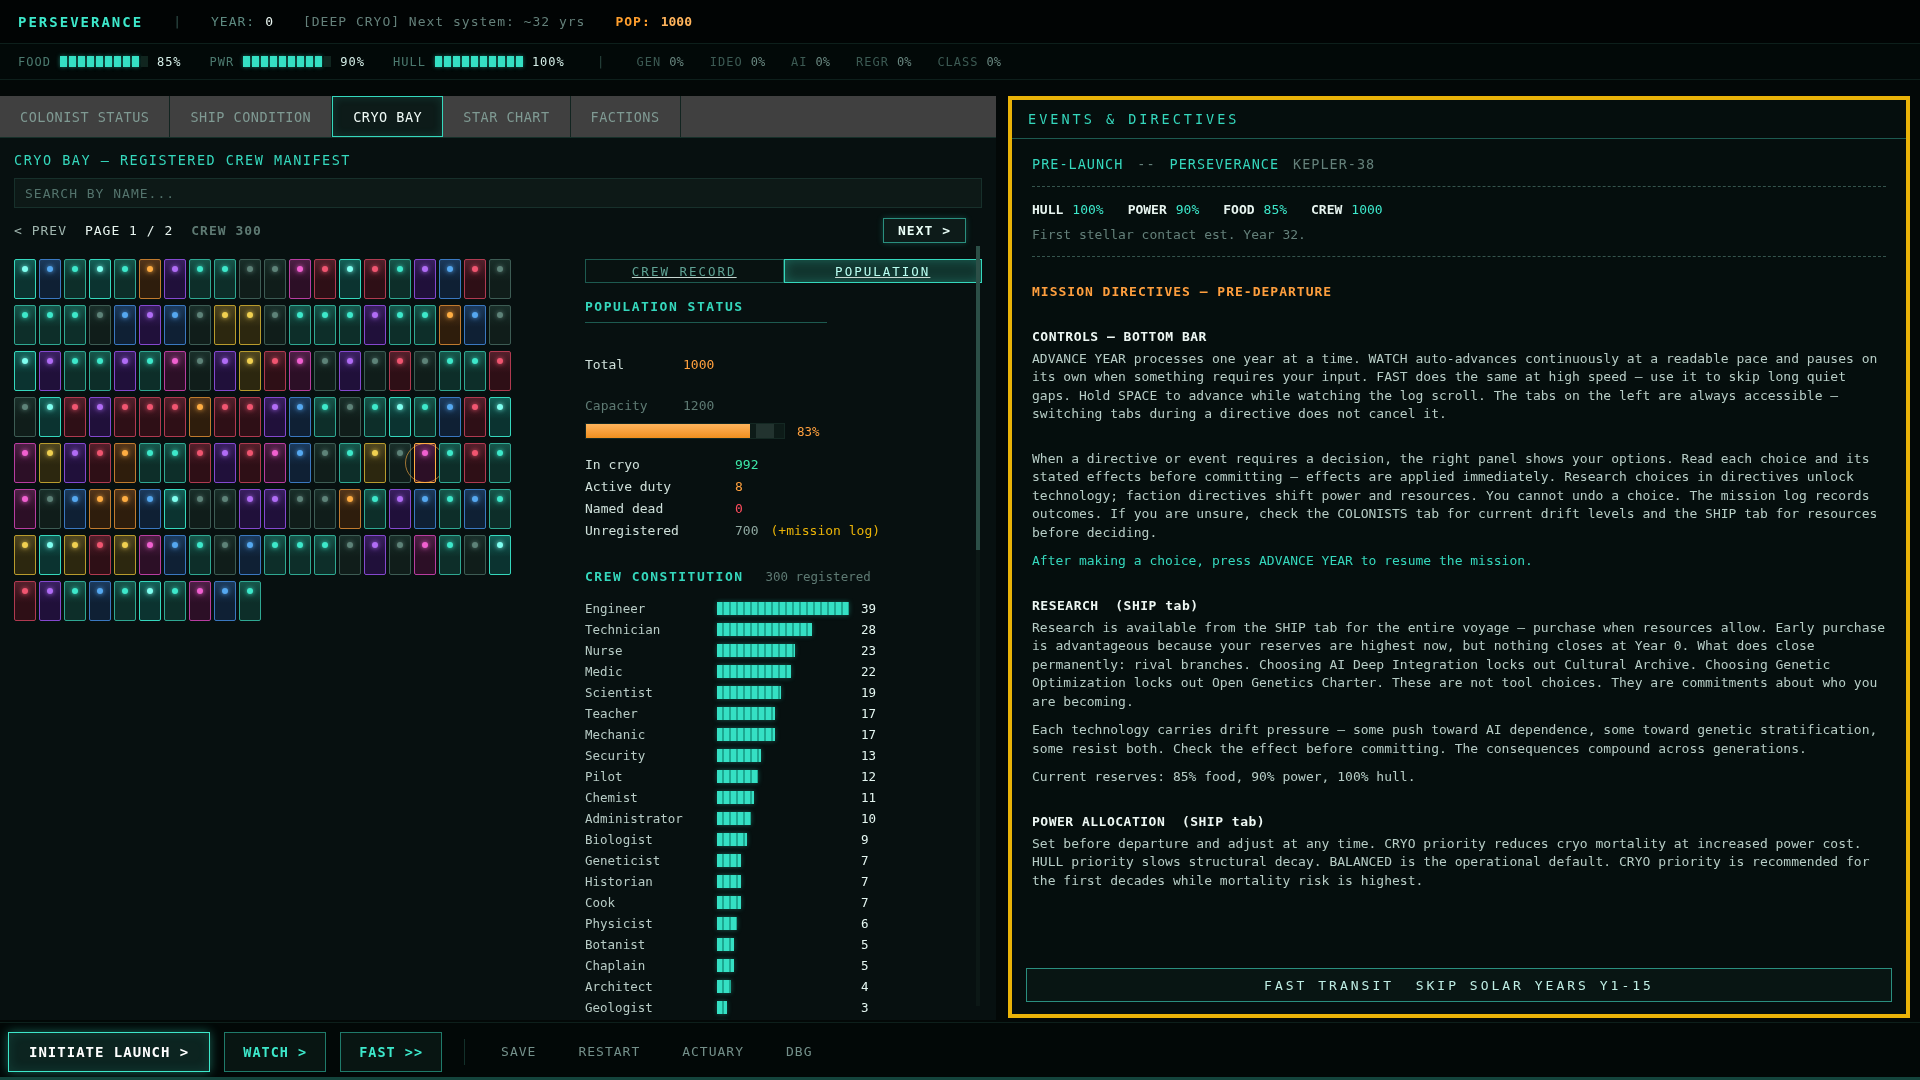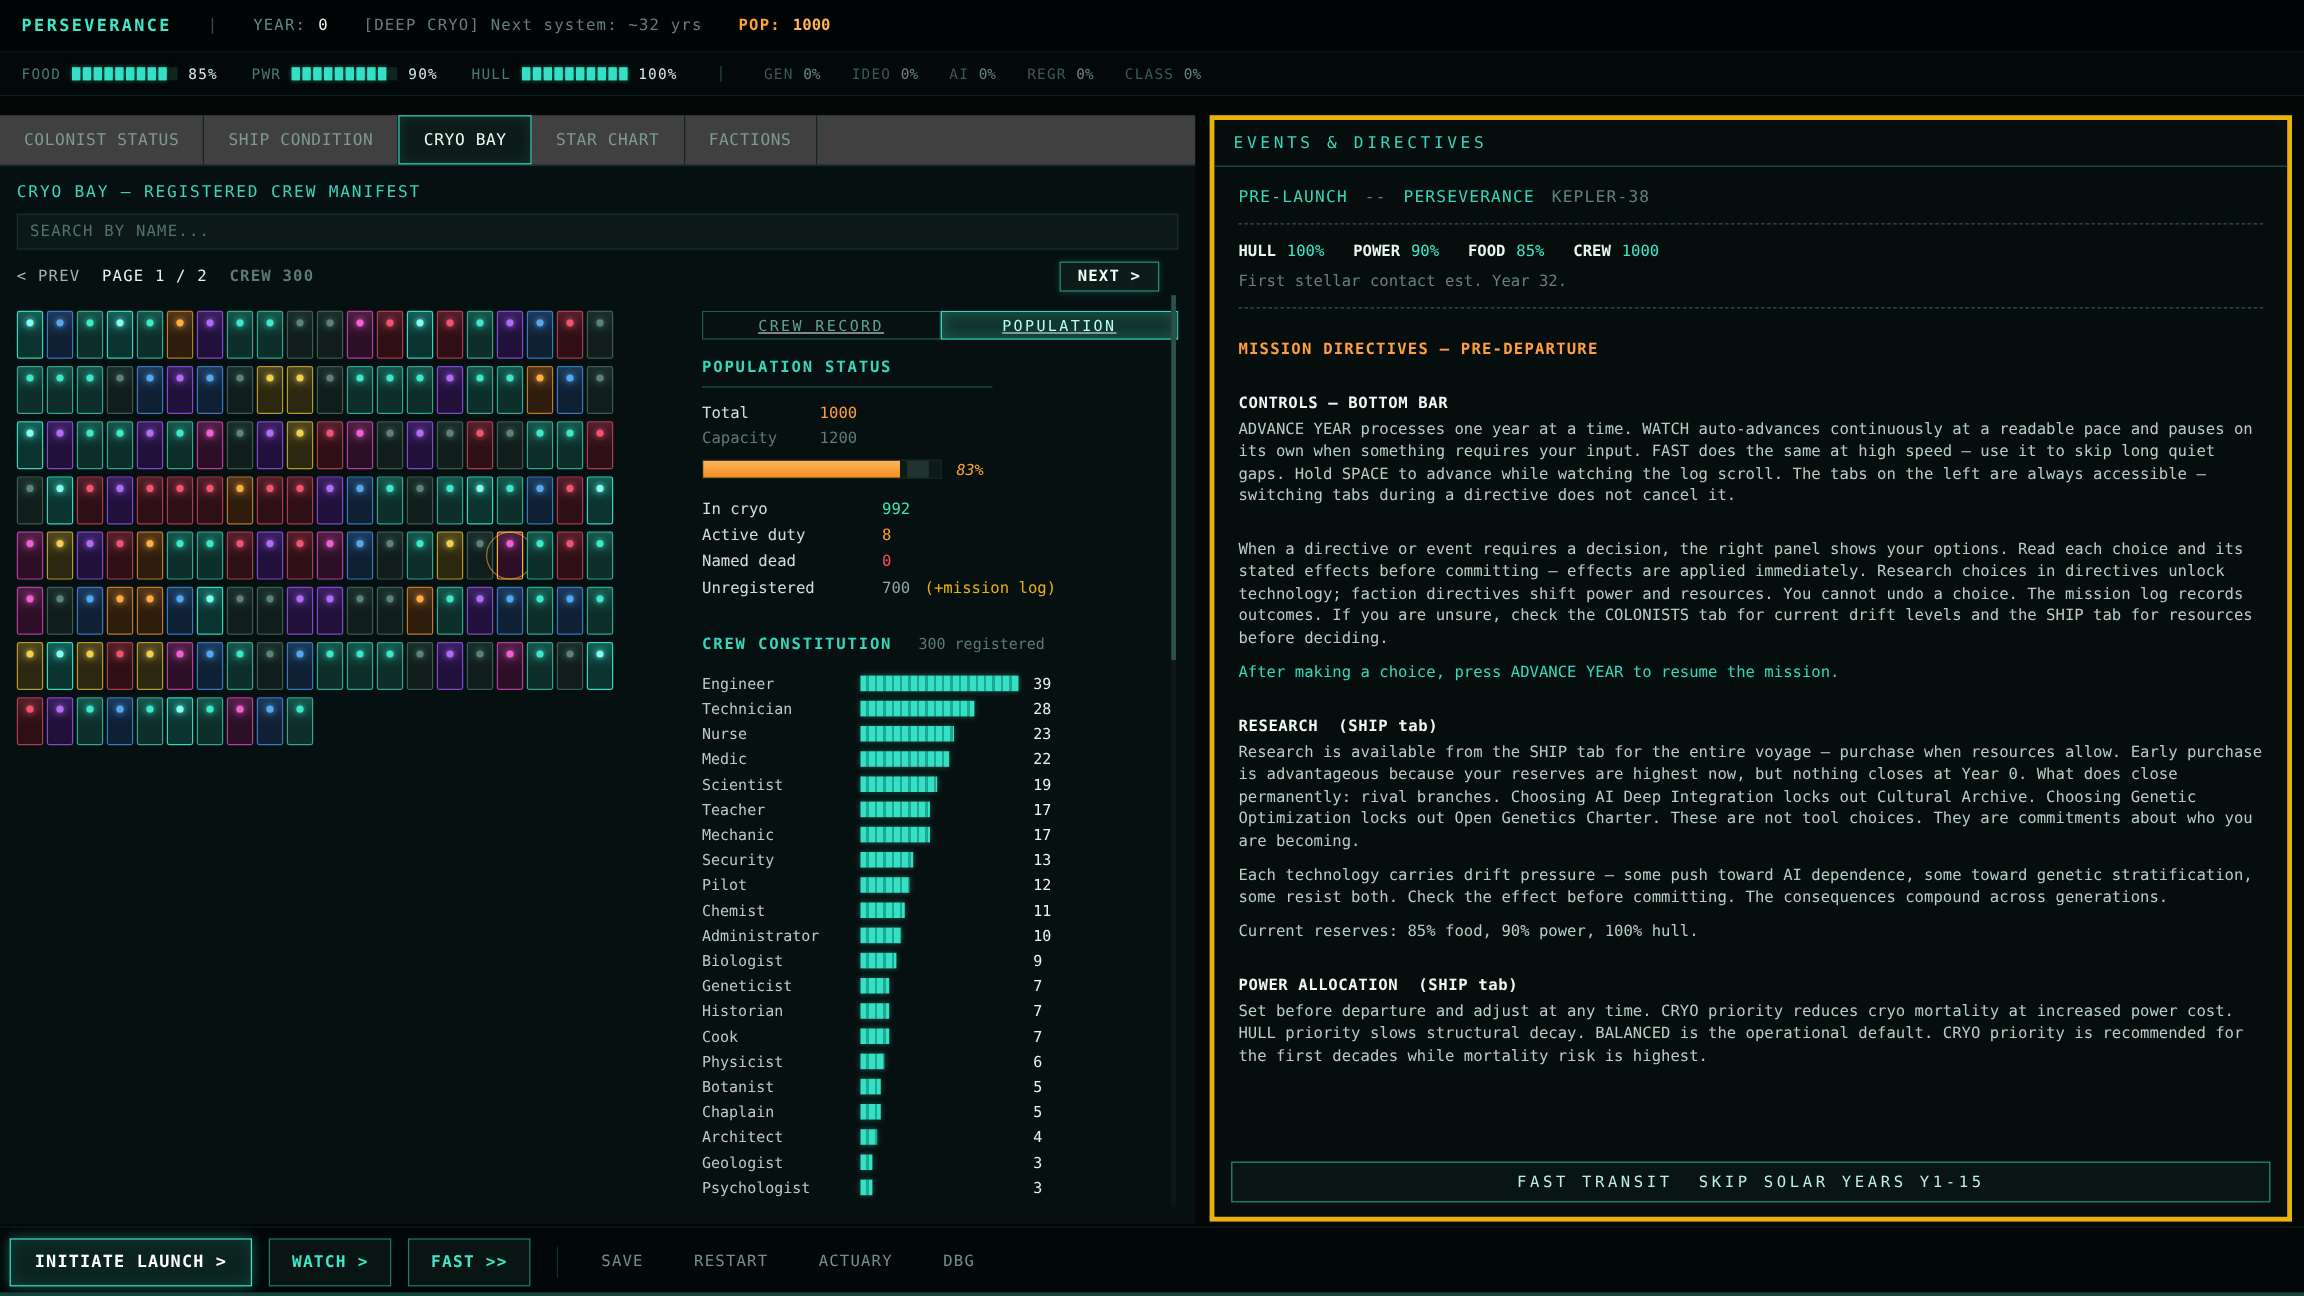--- a/index.html
+++ b/index.html
@@ -77,25 +77,25 @@
 
   
   .pop-panel { margin-left:74px; width:402px; display:flex; flex-direction:column; overflow:hidden; }
   .toggle { display:flex; margin-bottom:16px;text-decoration:underline; }
   .tog { flex:1; height:24px; font:inherit; font-size:12.5px; letter-spacing:2px;
     background:#081211; border:1px solid #1d5a50; color:#5fa294; }
   .tog.active { background:#11332d; border-color:#35d8bd; color:#b9fff2;
     box-shadow:inset 0 0 12px rgba(53,216,189,.3); }
   .pop-h3 { color:#35d8bd; font-size:13px; letter-spacing:1.5px; font-weight:bold;
     border-bottom:1px solid #1d5a50; padding-bottom:8px; margin-bottom:14px; width:242px; }
-  .kv { display:flex; margin-bottom:6px; font-size:13px; }
+  .kv { display:flex; margin-bottom:6px; font-size:13px;margin-top:20px; }
   .kv .k { width:98px; color:#cfe0da; }
   .kv.dim .k, .kv.dim .v { color:#5e7a73; }
   .v-orange { color:#ffa03e; }
-  .cap-row { display:flex; align-items:center; gap:12px; margin:4px 0 18px;font-style:italic; }
+  .cap-row { display:flex; align-items:center; gap:12px; margin:4px 0 18px; }
   .cap-track { width:200px; height:16px; background:#0d1b18; border:1px solid #142823; position:relative; }
   .cap-fill { position:absolute; left:0; top:0; bottom:0; background:linear-gradient(180deg,#ffb45c,#f08f1f); }
   .cap-ghost { position:absolute; left:86%; width:9%; top:0; bottom:0; background:#22332f; }
   .cap-pct { color:#ffa03e; font-size:12.5px; }
   .stat-row { display:flex; align-items:baseline; margin-bottom:7px; font-size:13px; }
   .s-label { width:150px; color:#cfe0da; }
   .tone-green { color:#3de8a8; }
   .tone-orange { color:#ffa03e; }
   .tone-red { color:#ff4d5e; }
   .tone-dim { color:#8fa8a1; }

